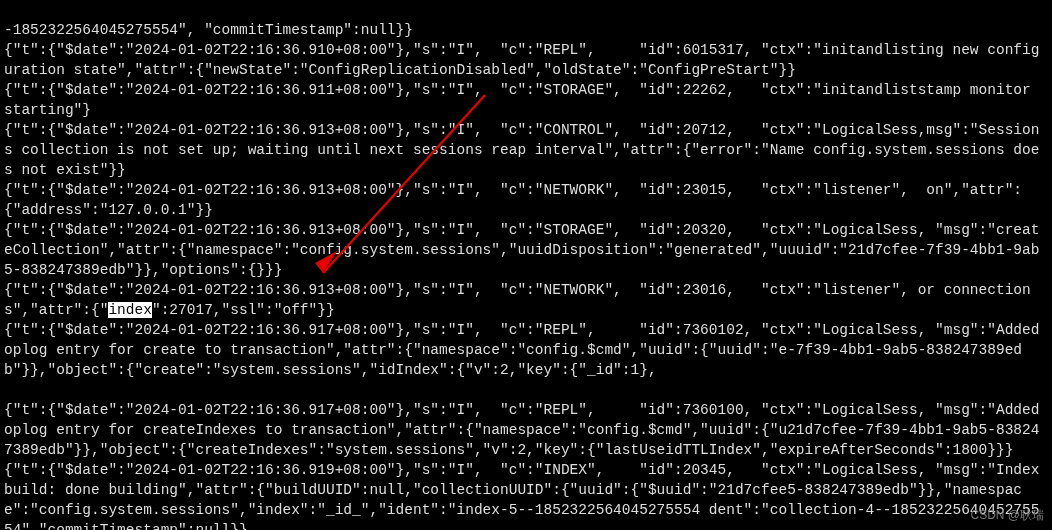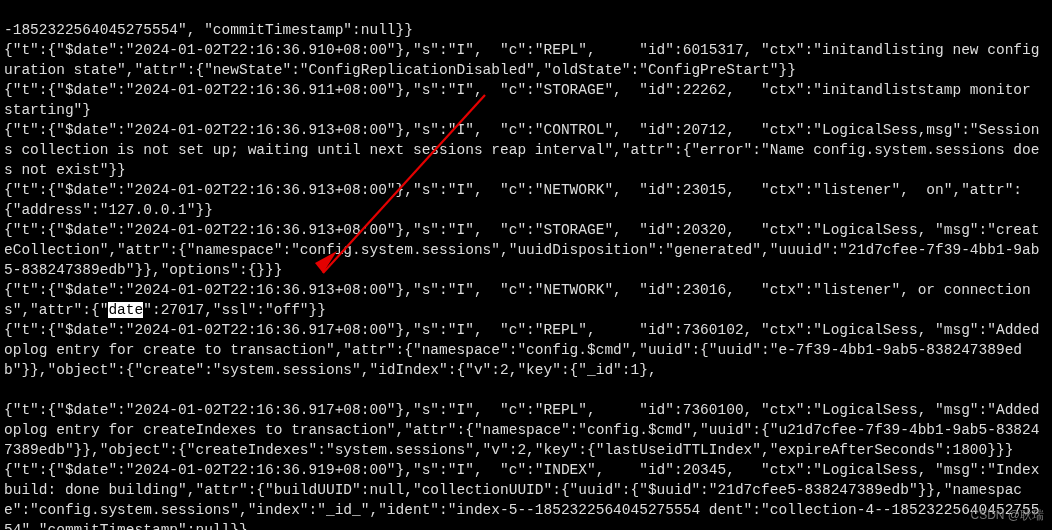--- a/index.html
+++ b/index.html
@@ -13,21 +13,21 @@
 </head>
 <body>
 
 <div class="term">
 <div id="log">-1852322564045275554", "commitTimestamp":null}}
 {"t":{"$date":"2024-01-02T22:16:36.910+08:00"},"s":"I",  "c":"REPL",     "id":6015317, "ctx":"initandlisting new configuration state","attr":{"newState":"ConfigReplicationDisabled","oldState":"ConfigPreStart"}}
 {"t":{"$date":"2024-01-02T22:16:36.911+08:00"},"s":"I",  "c":"STORAGE",  "id":22262,   "ctx":"initandliststamp monitor starting"}
 {"t":{"$date":"2024-01-02T22:16:36.913+08:00"},"s":"I",  "c":"CONTROL",  "id":20712,   "ctx":"LogicalSess,msg":"Sessions collection is not set up; waiting until next sessions reap interval","attr":{"error":"Name config.system.sessions does not exist"}}
 {"t":{"$date":"2024-01-02T22:16:36.913+08:00"},"s":"I",  "c":"NETWORK",  "id":23015,   "ctx":"listener",  on","attr":{"address":"127.0.0.1"}}
 {"t":{"$date":"2024-01-02T22:16:36.913+08:00"},"s":"I",  "c":"STORAGE",  "id":20320,   "ctx":"LogicalSess, "msg":"createCollection","attr":{"namespace":"config.system.sessions","uuidDisposition":"generated","uuuid":"21d7cfee-7f39-4bb1-9ab5-838247389edb"}},"options":{}}}
-{"t":{"$date":"2024-01-02T22:16:36.913+08:00"},"s":"I",  "c":"NETWORK",  "id":23016,   "ctx":"listener", or connections","attr":{"<span class="hl">date</span>":27017,"ssl":"off"}}
+{"t":{"$date":"2024-01-02T22:16:36.913+08:00"},"s":"I",  "c":"NETWORK",  "id":23016,   "ctx":"listener", or connections","attr":{"<span class="hl">index</span>":27017,"ssl":"off"}}
 {"t":{"$date":"2024-01-02T22:16:36.917+08:00"},"s":"I",  "c":"REPL",     "id":7360102, "ctx":"LogicalSess, "msg":"Added oplog entry for create to transaction","attr":{"namespace":"config.$cmd","uuid":{"uuid":"e-7f39-4bb1-9ab5-838247389edb"}},"object":{"create":"system.sessions","idIndex":{"v":2,"key":{"_id":1},
 
 {"t":{"$date":"2024-01-02T22:16:36.917+08:00"},"s":"I",  "c":"REPL",     "id":7360100, "ctx":"LogicalSess, "msg":"Added oplog entry for createIndexes to transaction","attr":{"namespace":"config.$cmd","uuid":{"u21d7cfee-7f39-4bb1-9ab5-838247389edb"}},"object":{"createIndexes":"system.sessions","v":2,"key":{"lastUseidTTLIndex","expireAfterSeconds":1800}}}
 {"t":{"$date":"2024-01-02T22:16:36.919+08:00"},"s":"I",  "c":"INDEX",    "id":20345,   "ctx":"LogicalSess, "msg":"Index build: done building","attr":{"buildUUID":null,"collectionUUID":{"uuid":{"$uuid":"21d7cfee5-838247389edb"}},"namespace":"config.system.sessions","index":"_id_","ident":"index-5--1852322564045275554 dent":"collection-4--1852322564045275554","commitTimestamp":null}}
 </div>
 <svg class="arrow" viewBox="0 0 200 200">
 <line x1="180" y1="10" x2="18" y2="188"></line>
 <polygon points="18,188 32,166 10,178"></polygon>
 </svg>
 <div class="wm">CSDN @耿瑞</div>

